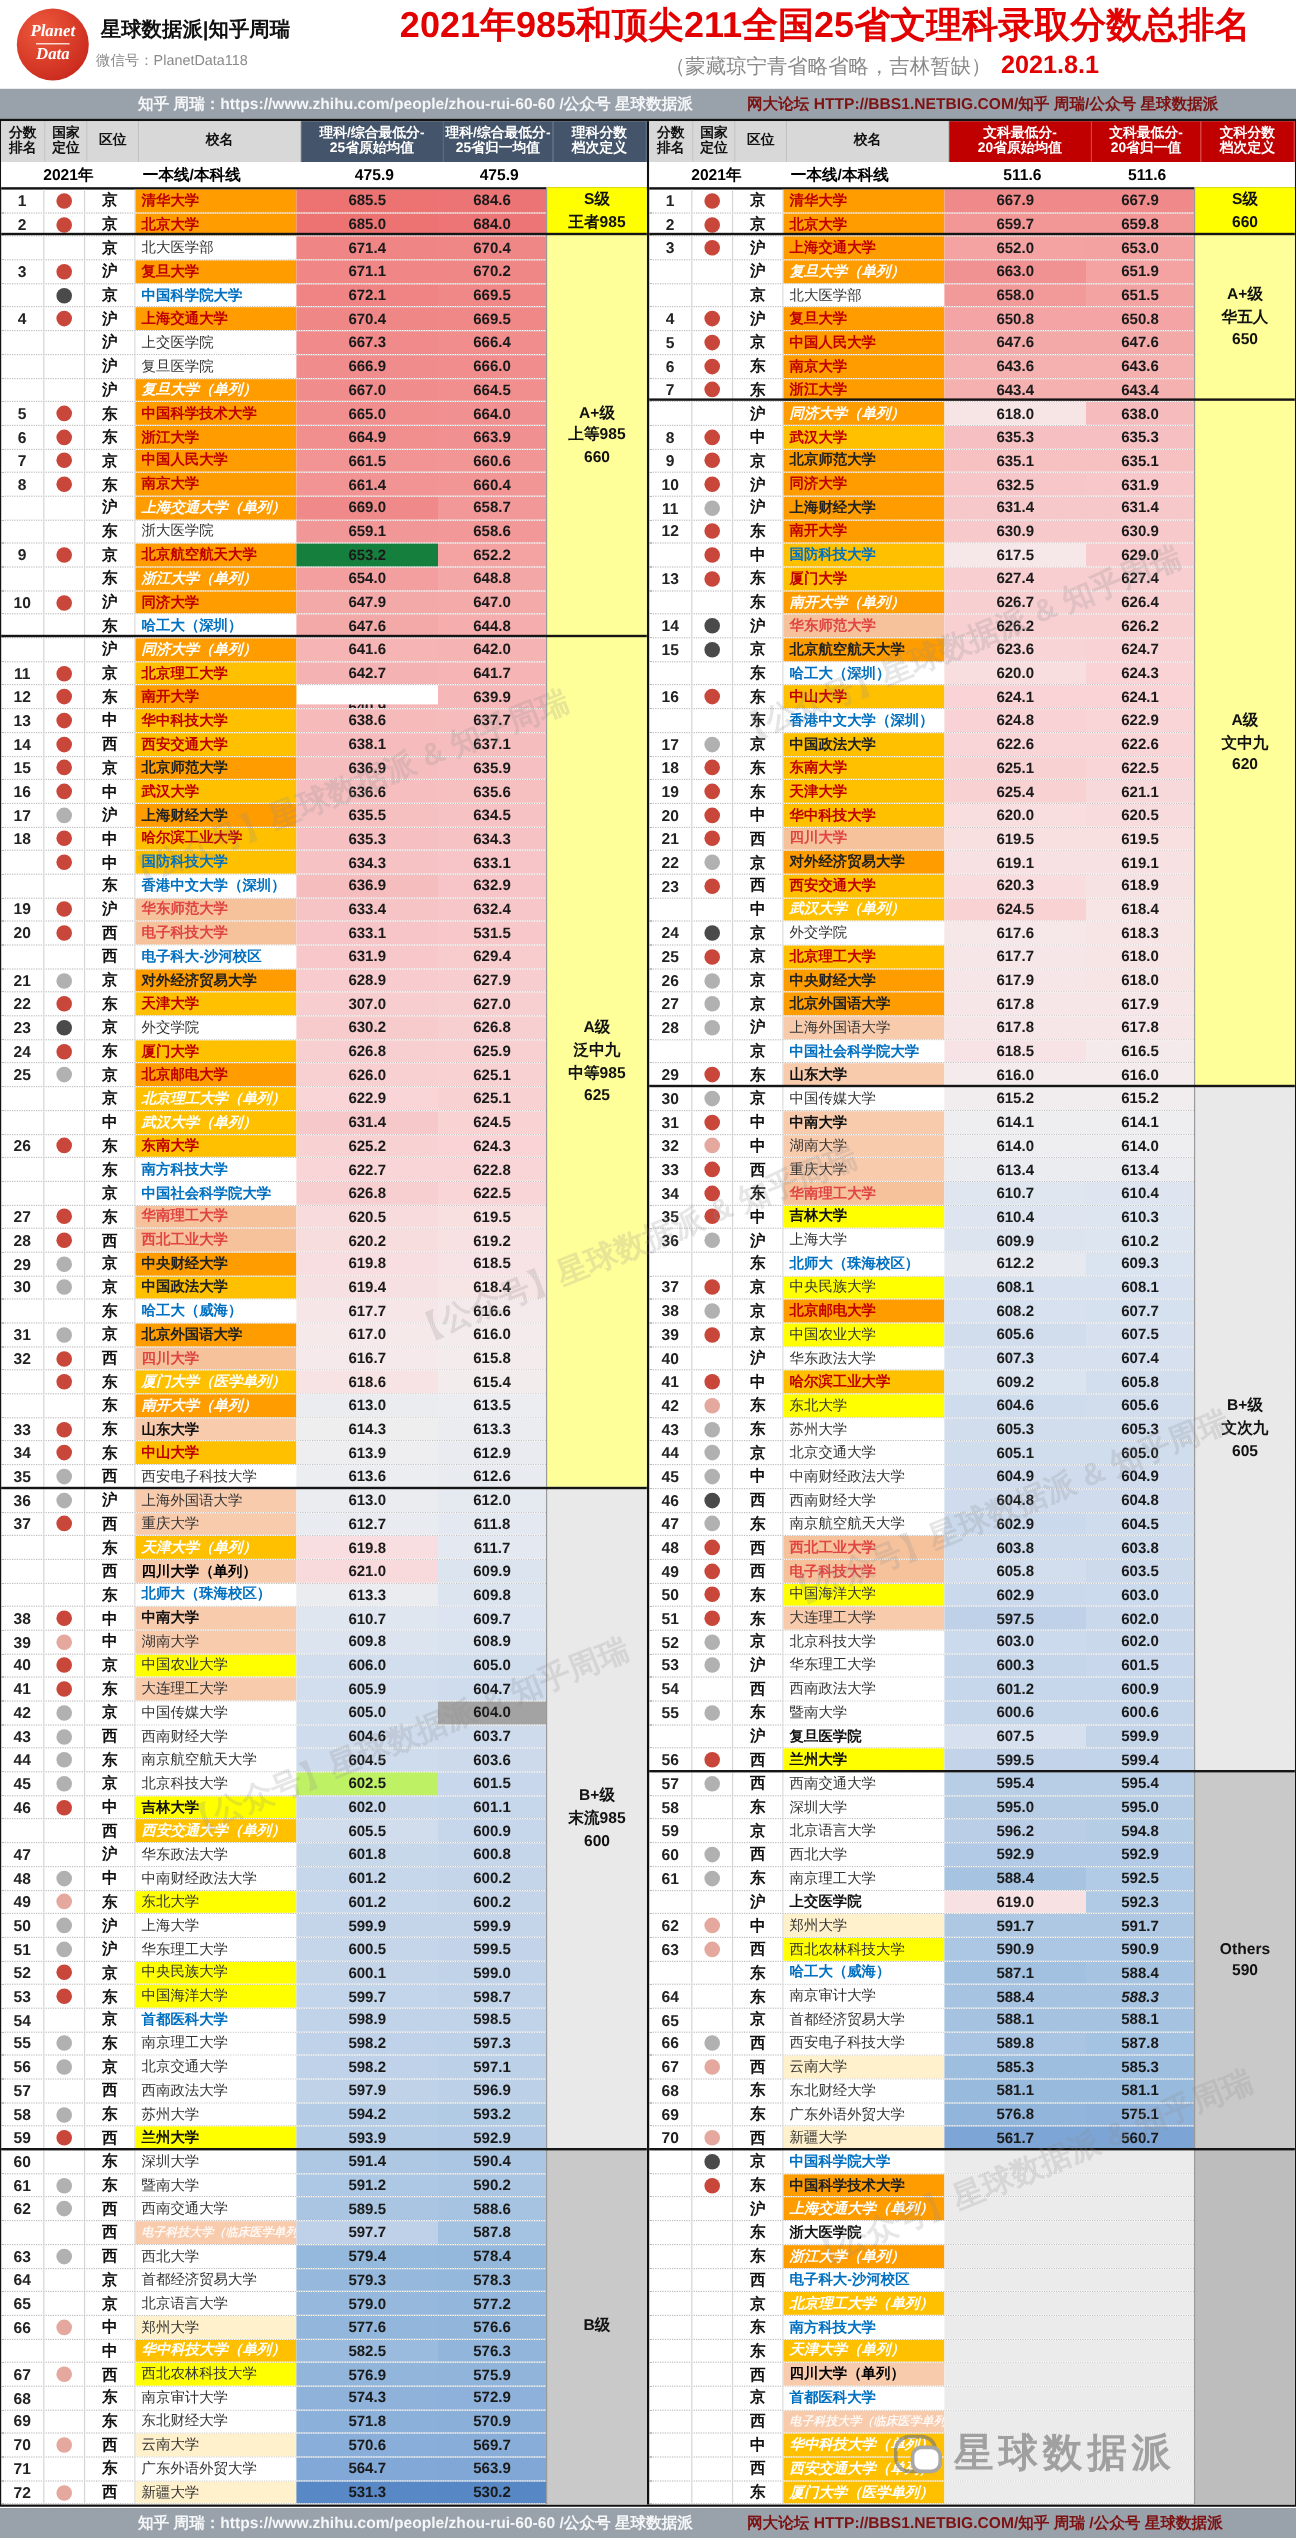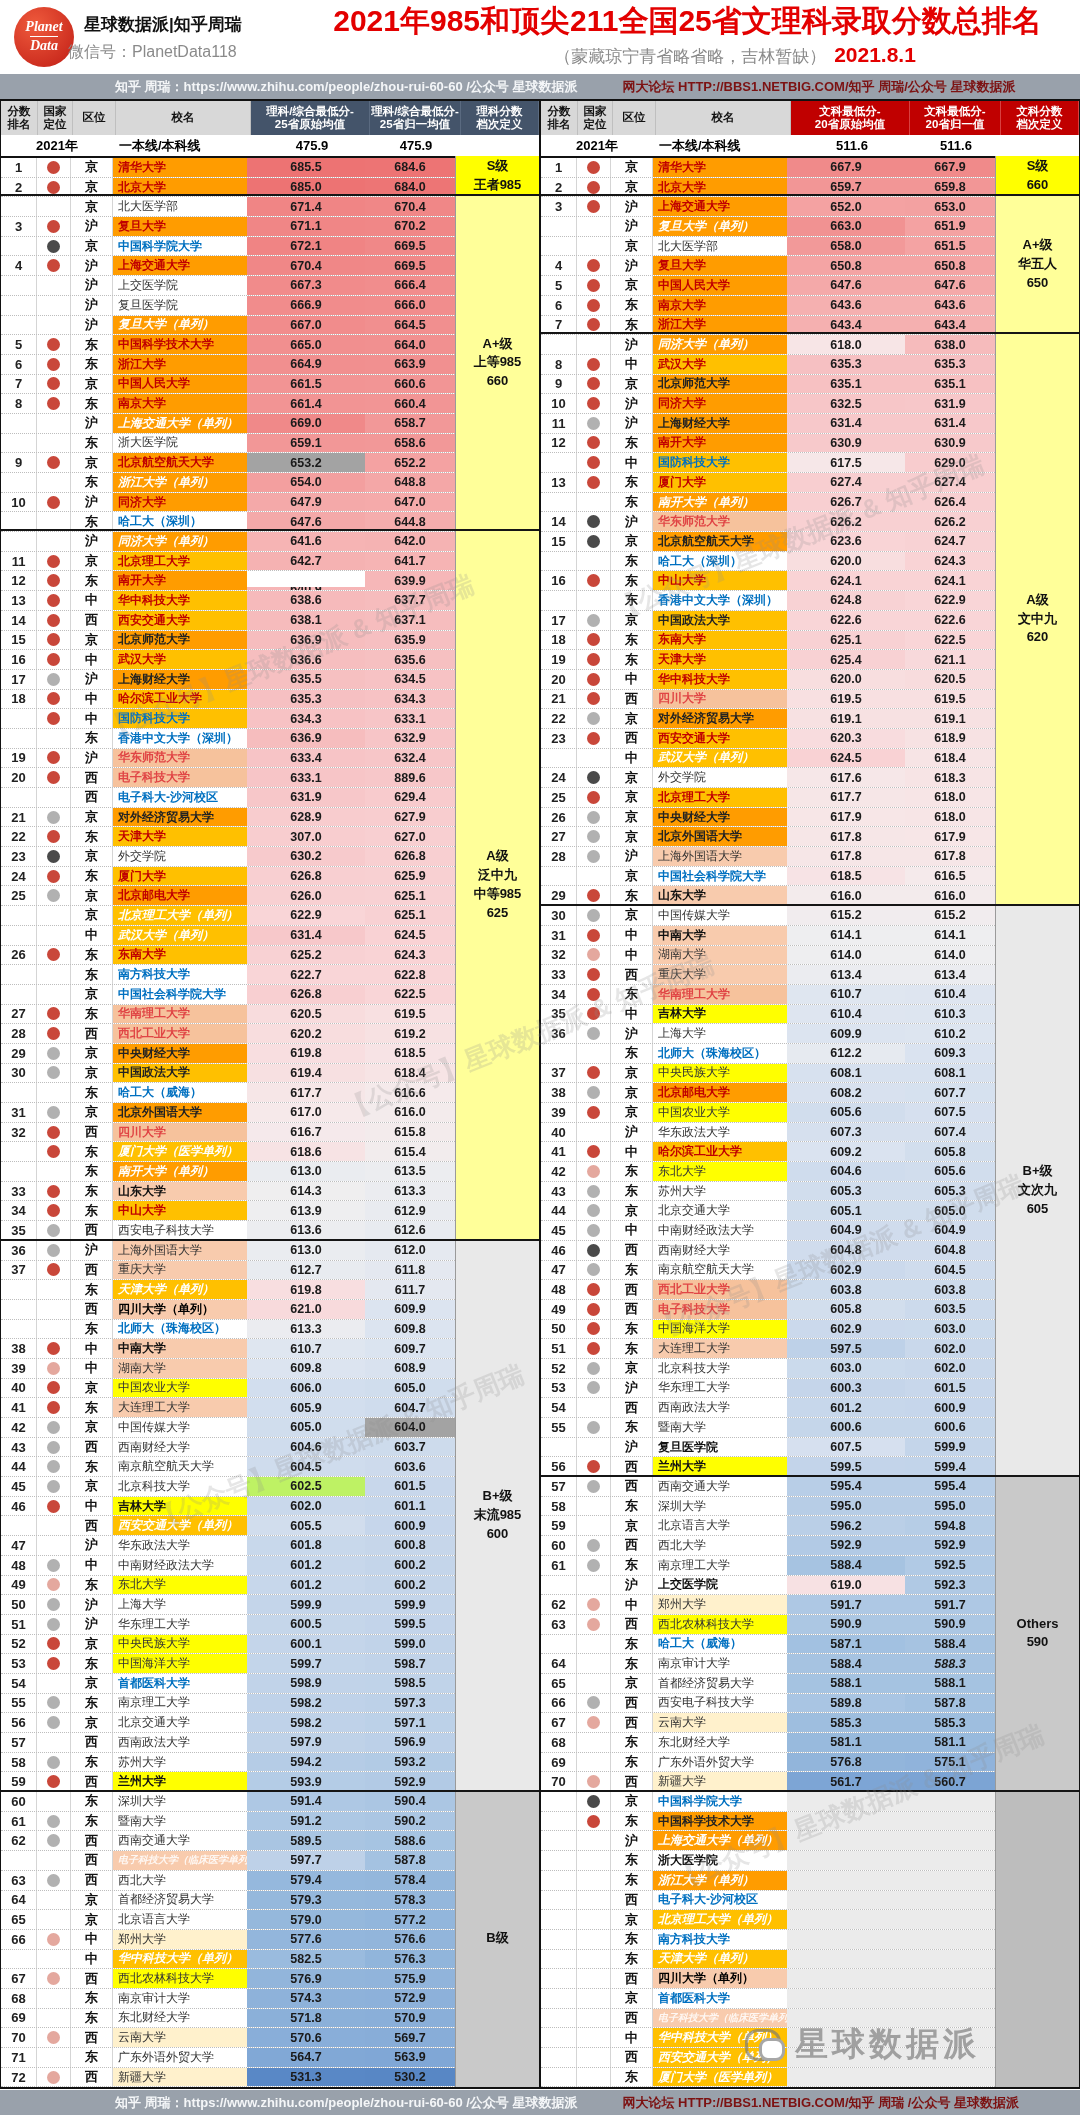--- a/index.html
+++ b/index.html
@@ -5,21 +5,21 @@
   html,body{margin:0;padding:0;}
   body{font-family:"Liberation Sans","DejaVu Sans",sans-serif;background:#fff;}
   .page{position:relative;width:1080px;height:2116px;background:#fff;overflow:hidden;}
   
   .logo{position:absolute;left:14px;top:7px;width:60px;height:60px;border-radius:50%;
         background:radial-gradient(circle at 35% 30%,#ef5a3c,#c01d15);display:flex;flex-direction:column;
         align-items:center;justify-content:center;color:#fff;font-family:"Liberation Serif",serif;
         font-style:italic;font-weight:bold;font-size:14px;line-height:1.2;}
   .logo span:last-child{border-top:1px solid #fff;padding-top:1px;}
   .brand{position:absolute;left:84px;top:13px;font-size:17px;font-weight:bold;color:#111;}
-  .wechat{position:absolute;left:68px;top:42px;font-size:16px;color:#8a8a8a;}
+  .wechat{position:absolute;left:80px;top:42px;font-size:12px;color:#8a8a8a;}
   .title{position:absolute;left:295px;top:1px;width:785px;text-align:center;font-size:30px;
          font-weight:bold;color:#e30000;letter-spacing:0px;white-space:nowrap;}
   .subtitle{position:absolute;left:400px;top:43px;width:670px;text-align:center;font-size:17px;color:#8a8a8a;}
   .subtitle b{color:#e30000;font-size:21px;margin-left:8px;}
   
   .bar{position:absolute;left:0;width:1080px;height:25px;background:#99a1ab;display:flex;
        align-items:center;font-size:13px;white-space:nowrap;overflow:hidden;}
   .bar .l{margin-left:115px;color:#f4f6f8;font-weight:bold;}
   .bar .r{margin-left:45px;color:#7c1212;font-weight:bold;}
   .bar.top{top:74px;}
@@ -271,21 +271,21 @@
             <div class="cell c-raw" style="background: rgb(242, 151, 151);">659.1</div>
             <div class="cell c-norm" style="background: rgb(242, 152, 152);">658.6</div>
           </div>
           <div class="row">
             <div class="cell c-rank">9</div>
             <div class="cell c-dot">
               <span class="dot r"></span>
             </div>
             <div class="cell c-reg">京</div>
             <div class="cell c-name n-or">北京航空航天大学</div>
-            <div class="cell c-raw" style="background: #a3a3a3;">653.2</div>
+            <div class="cell c-raw" style="background: #15803d;">653.2</div>
             <div class="cell c-norm" style="background: rgb(244, 162, 162);">652.2</div>
           </div>
           <div class="row">
             <div class="cell c-rank"></div>
             <div class="cell c-dot"></div>
             <div class="cell c-reg">东</div>
             <div class="cell c-name n-oi">浙江大学（单列）</div>
             <div class="cell c-raw" style="background: rgb(243, 159, 159);">654.0</div>
             <div class="cell c-norm" style="background: rgb(244, 167, 167);">648.8</div>
           </div>
@@ -424,21 +424,21 @@
             <div class="cell c-norm" style="background: rgb(247, 198, 200);">632.4</div>
           </div>
           <div class="row">
             <div class="cell c-rank">20</div>
             <div class="cell c-dot">
               <span class="dot r"></span>
             </div>
             <div class="cell c-reg">西</div>
             <div class="cell c-name n-pr">电子科技大学</div>
             <div class="cell c-raw" style="background: rgb(247, 197, 199);">633.1</div>
-            <div class="cell c-norm" style="background: rgb(247, 199, 201);">889.6</div>
+            <div class="cell c-norm" style="background: rgb(247, 199, 201);">531.5</div>
           </div>
           <div class="row">
             <div class="cell c-rank"></div>
             <div class="cell c-dot"></div>
             <div class="cell c-reg">西</div>
             <div class="cell c-name n-bl">电子科大-沙河校区</div>
             <div class="cell c-raw" style="background: rgb(247, 199, 201);">631.9</div>
             <div class="cell c-norm" style="background: rgb(248, 203, 205);">629.4</div>
           </div>
           <div class="row">

